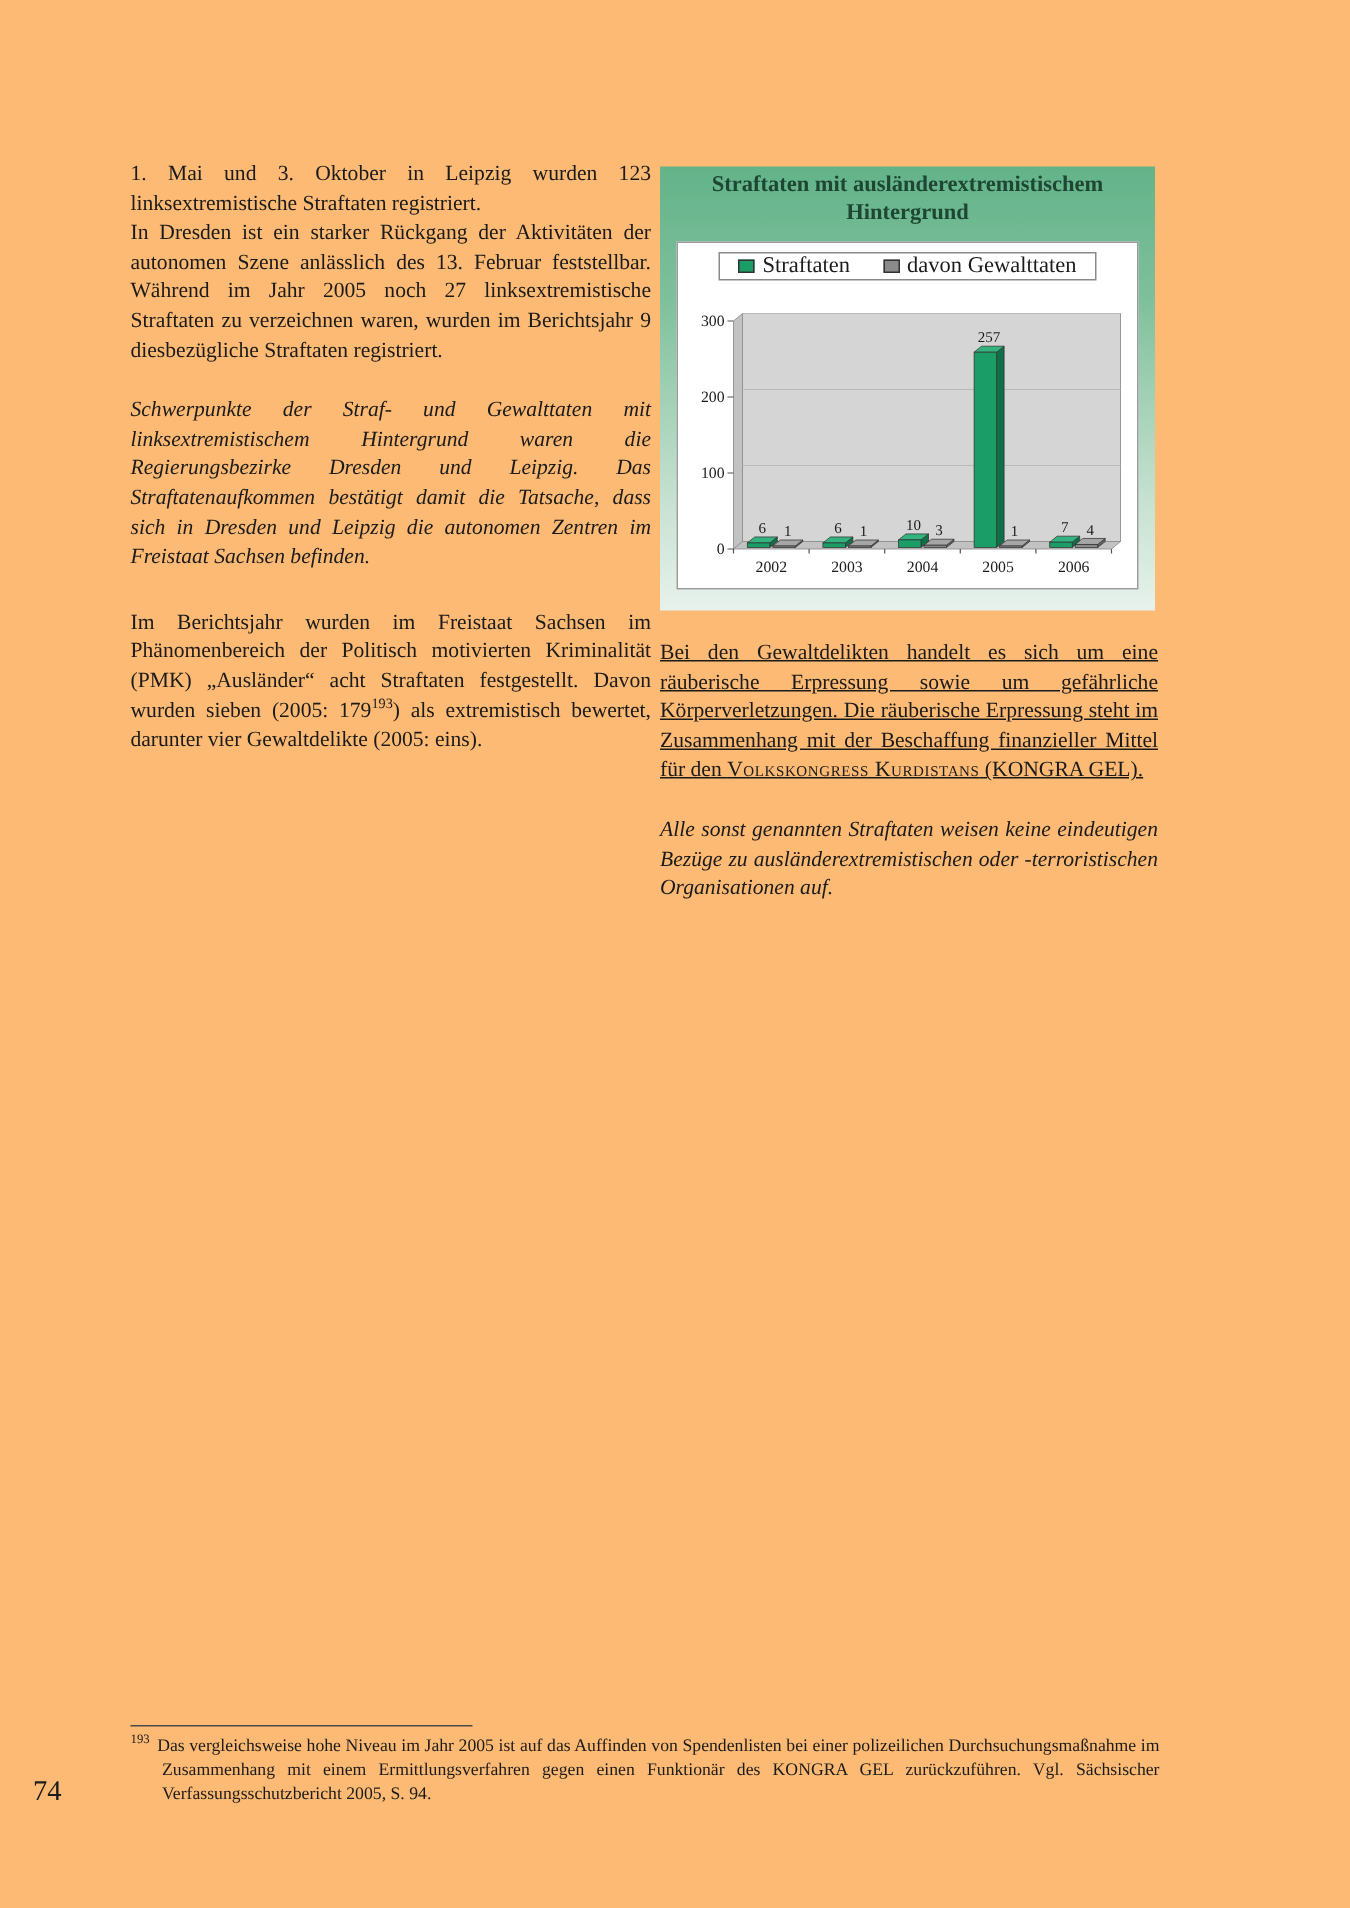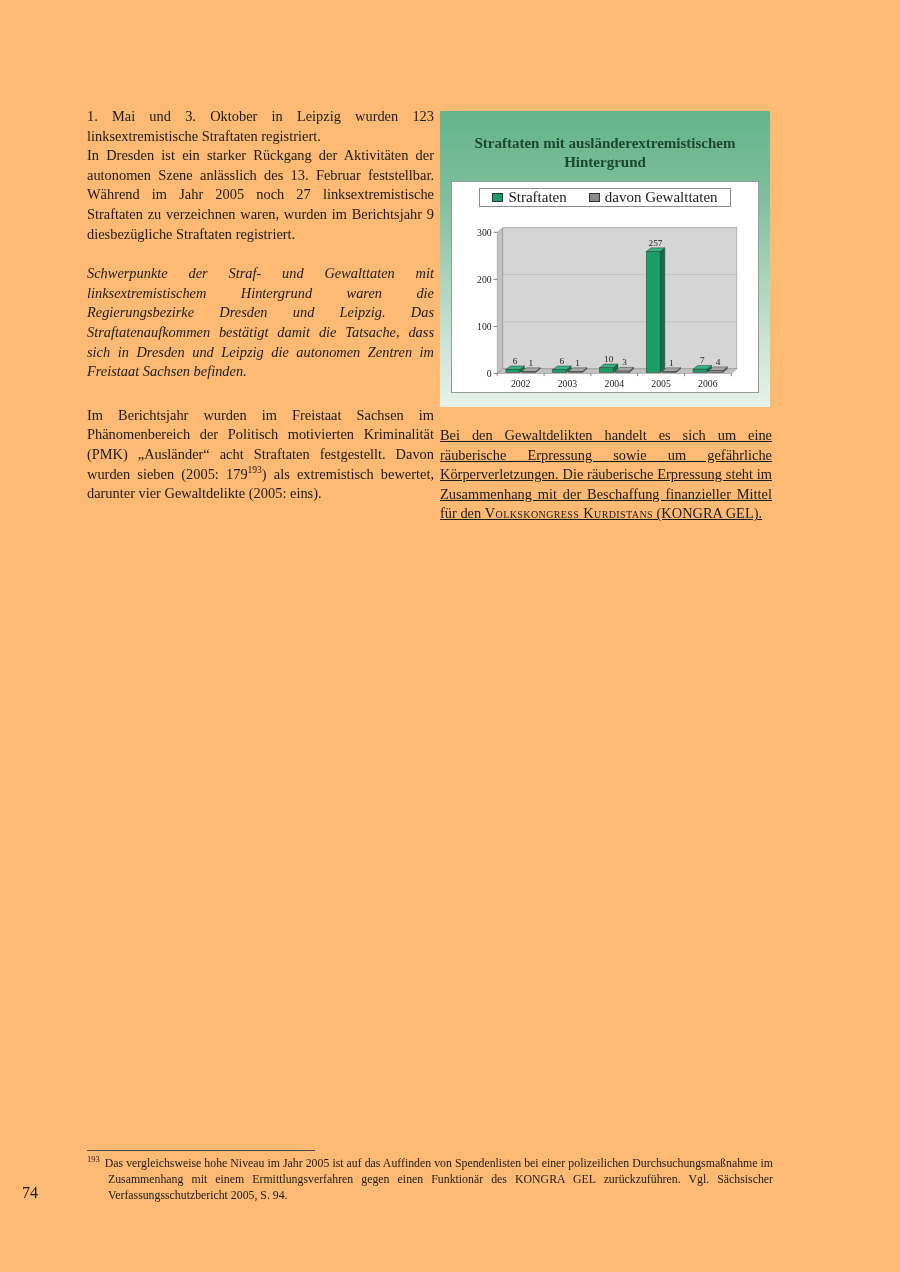--- a/index.html
+++ b/index.html
@@ -22,21 +22,21 @@
     margin-top:35px; background:#d8d8d8; padding:11px 14px;
     text-align:center; font-weight:bold; font-size:15.6px; line-height:22px;
   }
   .after-heading { margin-top:24px; }
 
   sup.fnref { font-size:9.5px; vertical-align:super; line-height:0; }
   .smallcaps { font-variant:small-caps; letter-spacing:0.4px; }
 
   
   .chart-panel {
-    width:330px; height:296px; padding:20px 11px 14px;
+    width:330px; height:296px; padding:0 11px 14px;
     background:linear-gradient(180deg,#63b389 0%, #7fc09c 30%, #c6e1d1 75%, #e7f2ec 100%);
     display:flex; flex-direction:column;
   }
   .chart-title {
     text-align:center; font-weight:bold; font-size:15px; line-height:19px;
     color:#1d4733; margin:3px 0 9px;
   }
   .chart-box {
     flex:1; background:#ffffff; border:1px solid #9a9a9a;
     padding-top:6px; display:flex; flex-direction:column; align-items:center;
@@ -55,21 +55,21 @@
   svg text { font-family:"Liberation Serif", serif; fill:#1a1a1a; }
 
   
   .footnote-block { position:absolute; left:87px; top:1150px; width:686px; }
   .footnote-rule  { width:228px; border-top:1px solid #4a4a4a; margin-bottom:5px; }
   .footnote {
     font-size:11.8px; line-height:15.8px; text-align:justify;
     padding-left:21px; text-indent:-21px; hyphens:auto;
   }
   .footnote sup.fnref { margin-right:5px; font-size:8.5px; }
-  .page-number { position:absolute; left:22px; top:1184px; font-size:16px; }
+  .page-number { position:absolute; left:22px; top:1184px; font-size:19px; }
 </style>
 </head>
 <body>
 
 <div class="page">
 
   <div class="col-left">
     <p class="body">1. Mai und 3. Oktober in Leipzig wurden 123 linksextremistische Straftaten registriert.</p>
     <p class="body">In Dresden ist ein starker Rückgang der Aktivitäten der autonomen Szene anlässlich des 13. Februar feststellbar. Während im Jahr 2005 noch 27 linksextremistische Straftaten zu verzeichnen waren, wurden im Berichtsjahr 9 diesbezügliche Straftaten registriert.</p>
     <p class="body gap-top">Schwerpunkte der Straf- und Gewalttaten mit linksextremistischem Hintergrund waren die Regierungsbezirke Dresden und Leipzig. Das Straftatenaufkommen bestätigt damit die Tatsache, dass sich in Dresden und Leipzig die autonomen Zentren im Freistaat Sachsen befinden.</p>
@@ -158,20 +158,21 @@
             <polygon points="276.79999999999995,172.97333333333333 281.79999999999995,168.97333333333333 281.79999999999995,171 276.79999999999995,175" fill="#676767" stroke="#333" stroke-width="0.5"></polygon>
             <polygon points="261.79999999999995,172.97333333333333 266.79999999999995,168.97333333333333 281.79999999999995,168.97333333333333 276.79999999999995,172.97333333333333" fill="#a6a6a6" stroke="#333" stroke-width="0.5"></polygon>
             <rect x="261.79999999999995" y="172.97333333333333" width="15" height="2.026666666666667" fill="#8a8a8a" stroke="#333" stroke-width="0.5"></rect>
             <text x="271.79999999999995" y="166.47333333333333" text-anchor="middle" font-size="10">4</text>
           </svg>
       </div>
     </div>
 
     <p class="body gap-top-sm"><span>Bei den Gewaltdelikten handelt es sich um eine räuberische Erpressung sowie um gefährliche Körperverletzungen. Die räuberische Erpressung steht im Zusammenhang mit der Beschaffung finanzieller Mittel für den </span><span class="smallcaps">Volkskongress Kurdistans</span><span> (KONGRA GEL).</span></p>
 
+    <p class="body gap-top">Alle sonst genannten Straftaten weisen keine eindeutigen Bezüge zu ausländerextremistischen oder -terroristischen Organisationen auf.</p>
   </div>
 
   <div class="footnote-block">
     <div class="footnote-rule"></div>
     <div class="footnote"><sup class="fnref">193</sup><span>Das vergleichsweise hohe Niveau im Jahr 2005 ist auf das Auffinden von Spendenlisten bei einer polizeilichen Durchsuchungsmaßnahme im Zusammenhang mit einem Ermittlungsverfahren gegen einen Funktionär des KONGRA GEL zurückzuführen. Vgl. Sächsischer Verfassungsschutzbericht 2005, S. 94.</span></div>
   </div>
 
   <div class="page-number">74</div>
 </div>
 

